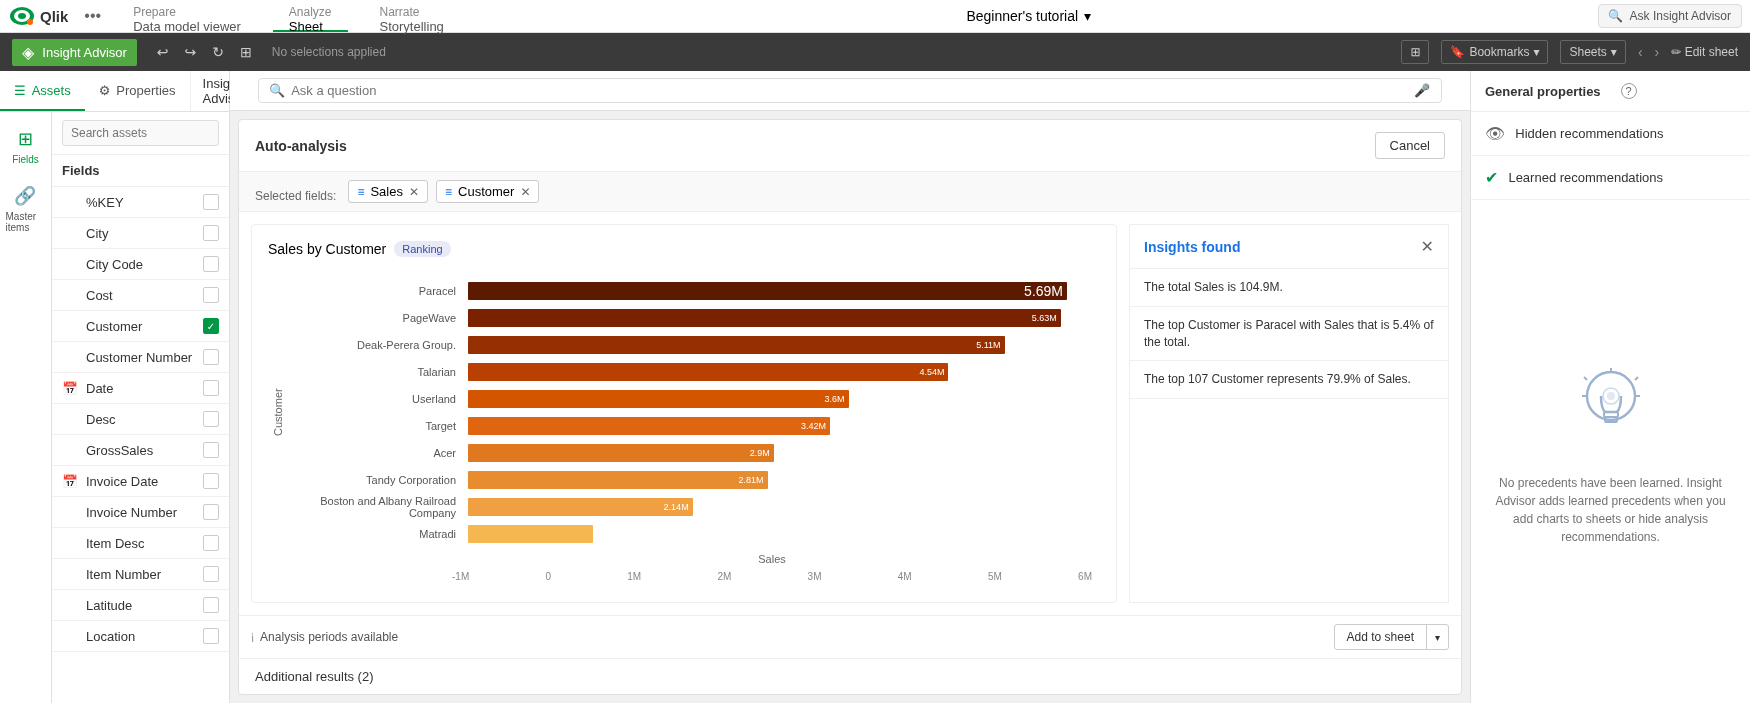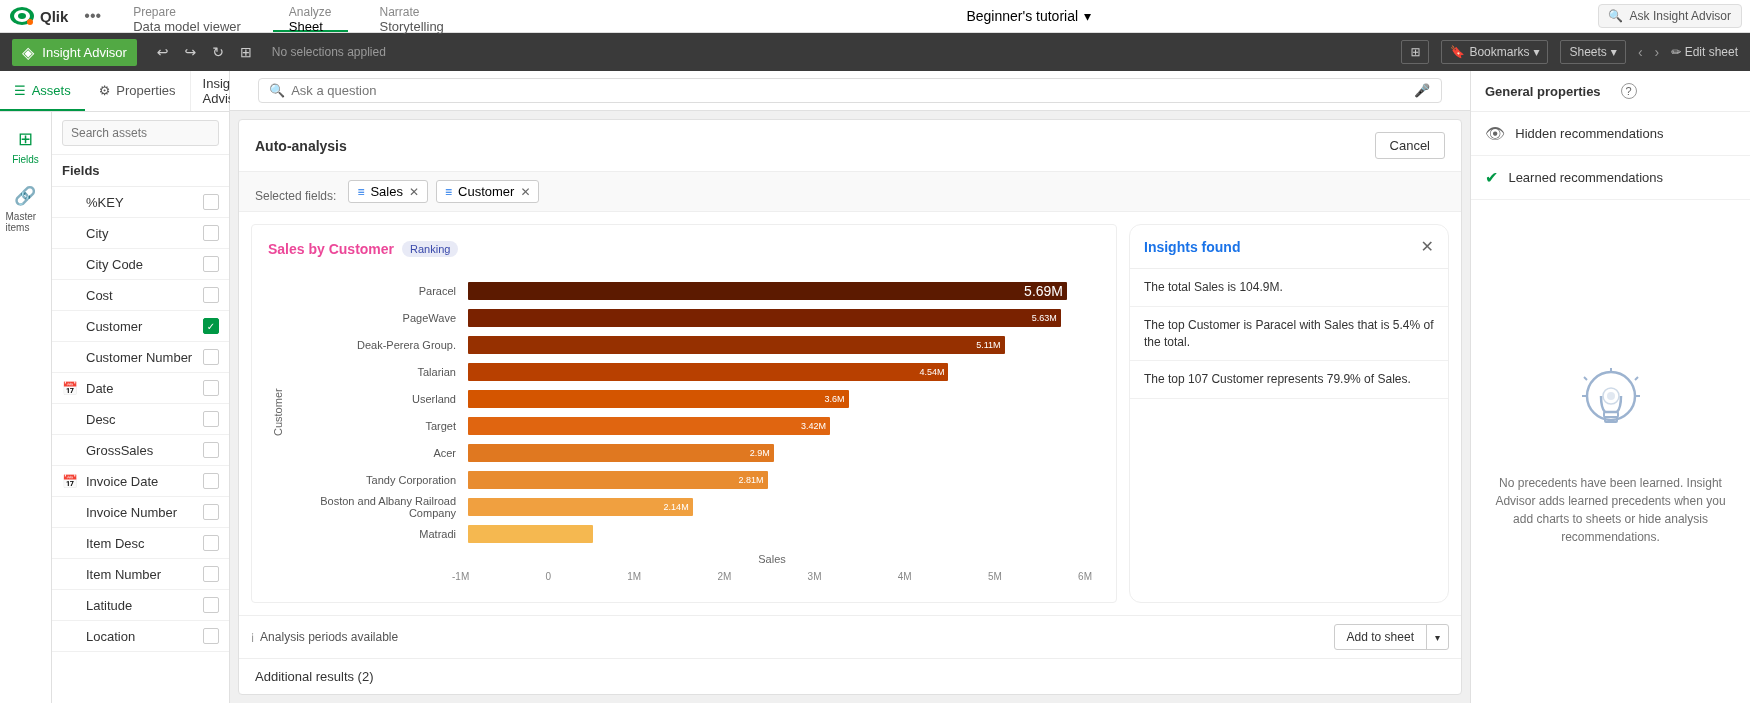--- a/index.html
+++ b/index.html
@@ -182,21 +182,21 @@
     }
 
     
     .chart-container {
       flex: 1; border: 1px solid #eee; border-radius: 4px; padding: 16px;
       display: flex; flex-direction: column; background: #fff; overflow: hidden;
     }
     .chart-title-row {
       display: flex; align-items: center; gap: 8px; margin-bottom: 16px;
     }
-    .chart-title { font-size: 14px; font-weight: 700; color: #ec4899; }
+    .chart-title { font-size: 14px; font-weight: 400; color: #000000; }
     .chart-badge {
       background: #e8eaf6; color: #3949ab; font-size: 11px; padding: 2px 8px;
       border-radius: 10px;
     }
 
     .bar-chart {
       flex: 1; display: flex; flex-direction: column;
       min-height: 0;
     }
     .chart-inner {
@@ -226,21 +226,21 @@
       display: flex; margin-left: 176px; padding: 4px 8px;
     }
     .x-axis-labels {
       flex: 1; display: flex; justify-content: space-between;
       font-size: 10px; color: #888;
     }
     .x-axis-title { text-align: center; font-size: 11px; color: #666; margin-left: 176px; padding: 2px; }
 
     
     .insights-panel {
-      width: 320px; border: 1px solid #eee; border-radius: 12px; background: #fff;
+      width: 320px; border: 1px solid #eee; border-radius: 0; background: #fff;
       display: flex; flex-direction: column; flex-shrink: 0;
     }
     .insights-header {
       display: flex; align-items: center; justify-content: space-between;
       padding: 12px 14px; border-bottom: 1px solid #eee;
     }
     .insights-title { font-size: 14px; font-weight: 600; color: #1a73e8; }
     .insights-close { cursor: pointer; color: #666; font-size: 16px; }
     .insight-item {
       padding: 10px 14px; border-bottom: 1px solid #f0f0f0;

